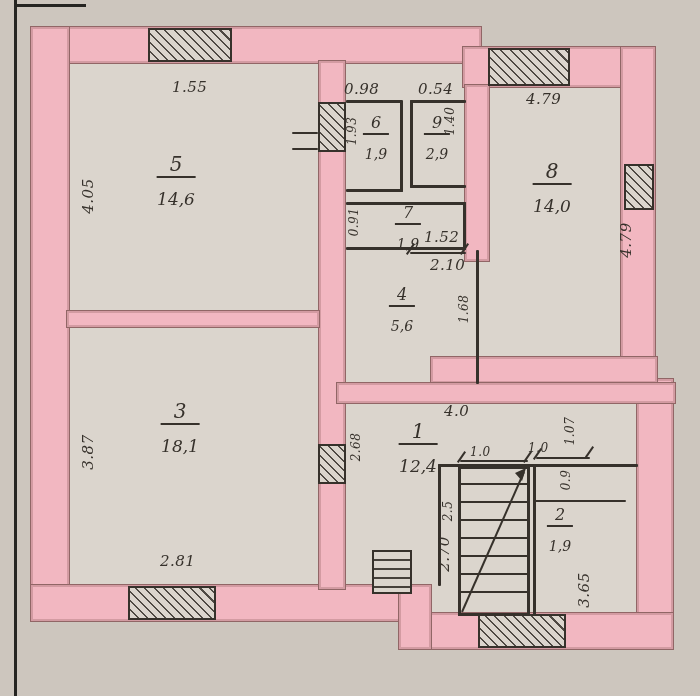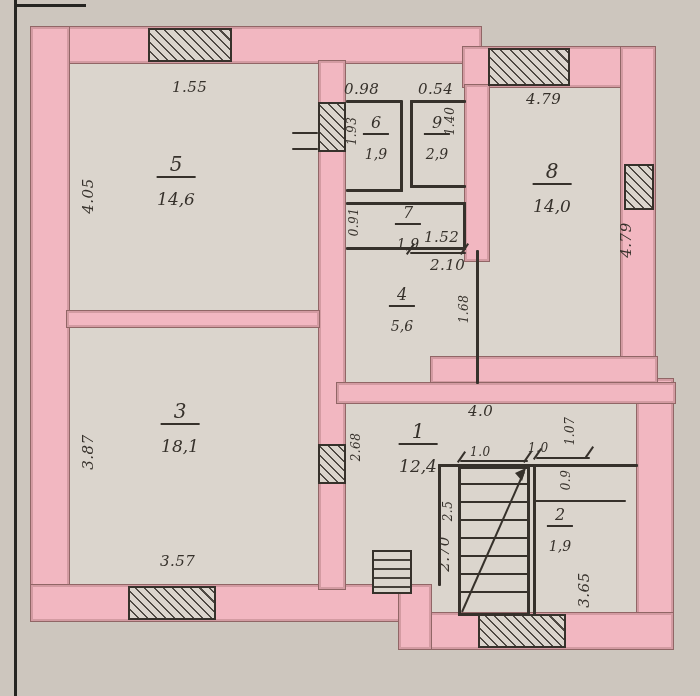--- a/index.html
+++ b/index.html
@@ -130,32 +130,32 @@
     <div class="ra">12,4</div>
   </div>
   <div class="room sm" style="left:560px;top:506px;">
     <div class="rn">2</div>
     <div class="ra">1,9</div>
   </div>
 
   <div class="dim" style="left:172px;top:78px;">1.55</div>
   <div class="dim v" style="left:70px;top:187px;">4.05</div>
   <div class="dim v" style="left:70px;top:443px;">3.87</div>
-  <div class="dim" style="left:160px;top:552px;">3.57</div>
+  <div class="dim" style="left:160px;top:552px;">2.81</div>
   <div class="dim" style="left:344px;top:80px;">0.98</div>
   <div class="dim v sm" style="left:338px;top:124px;">1.93</div>
   <div class="dim" style="left:418px;top:80px;">0.54</div>
   <div class="dim v sm" style="left:436px;top:114px;">1.40</div>
   <div class="dim" style="left:526px;top:90px;">4.79</div>
   <div class="dim v" style="left:608px;top:231px;">4.79</div>
   <div class="dim v sm" style="left:340px;top:215px;">0.91</div>
   <div class="dim" style="left:424px;top:228px;">1.52</div>
   <div class="dim" style="left:418px;top:256px;margin-left:12px;">2.10</div>
   <div class="dim v sm" style="left:450px;top:302px;">1.68</div>
-  <div class="dim" style="left:468px;top:402px;">4.0</div>
+  <div class="dim" style="left:444px;top:402px;">4.0</div>
   <div class="dim v sm" style="left:342px;top:440px;">2.68</div>
   <div class="dim sm" style="left:470px;top:445px;">1.0</div>
   <div class="dim sm" style="left:528px;top:441px;">1.0</div>
   <div class="dim v sm" style="left:556px;top:424px;">1.07</div>
   <div class="dim v sm" style="left:556px;top:473px;">0.9</div>
   <div class="dim v sm" style="left:438px;top:504px;">2.5</div>
   <div class="dim v" style="left:426px;top:545px;">2.70</div>
   <div class="dim v" style="left:566px;top:581px;">3.65</div>
 
   <div class="ln" style="left:410px;top:252px;width:56px;height:2px;"></div>

